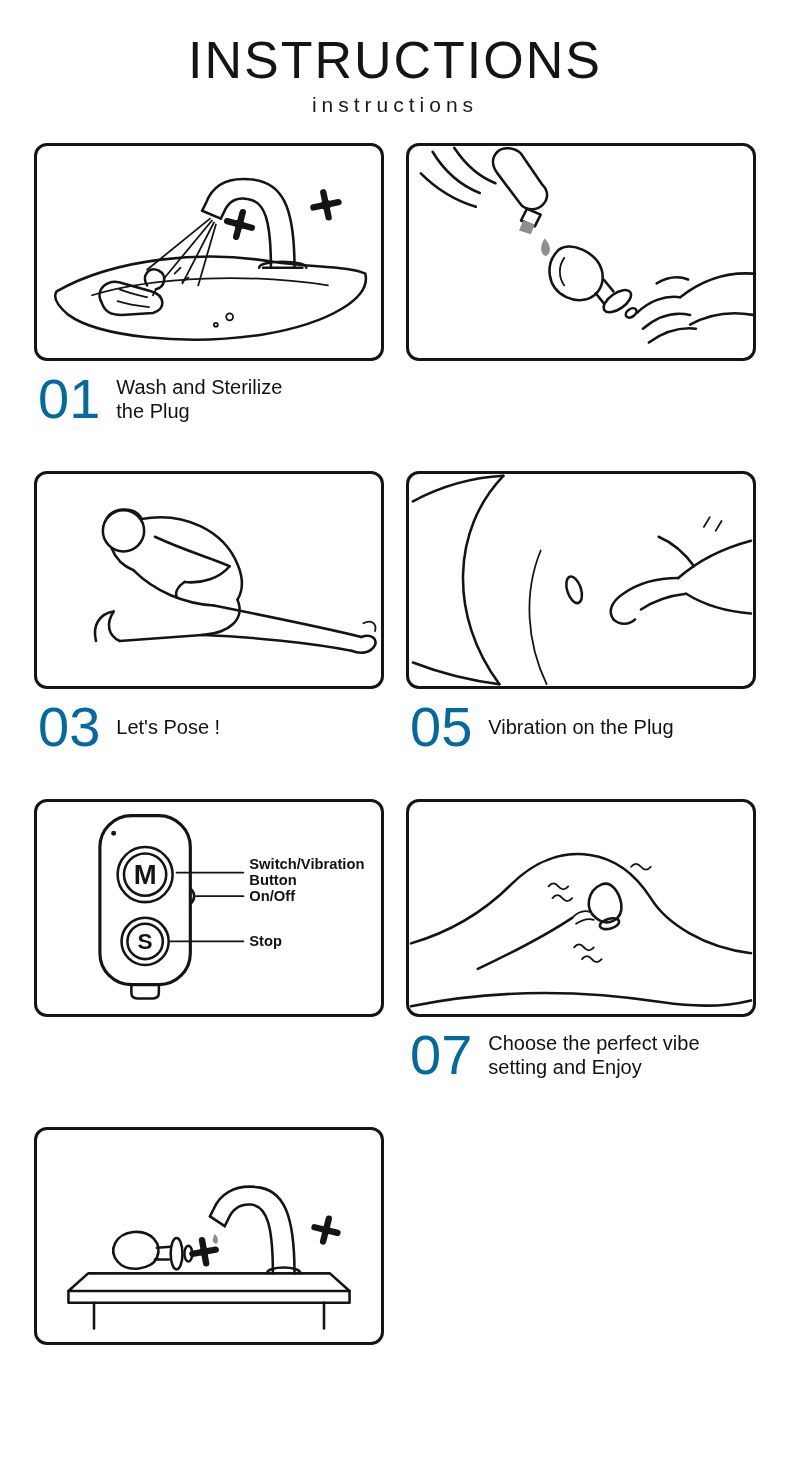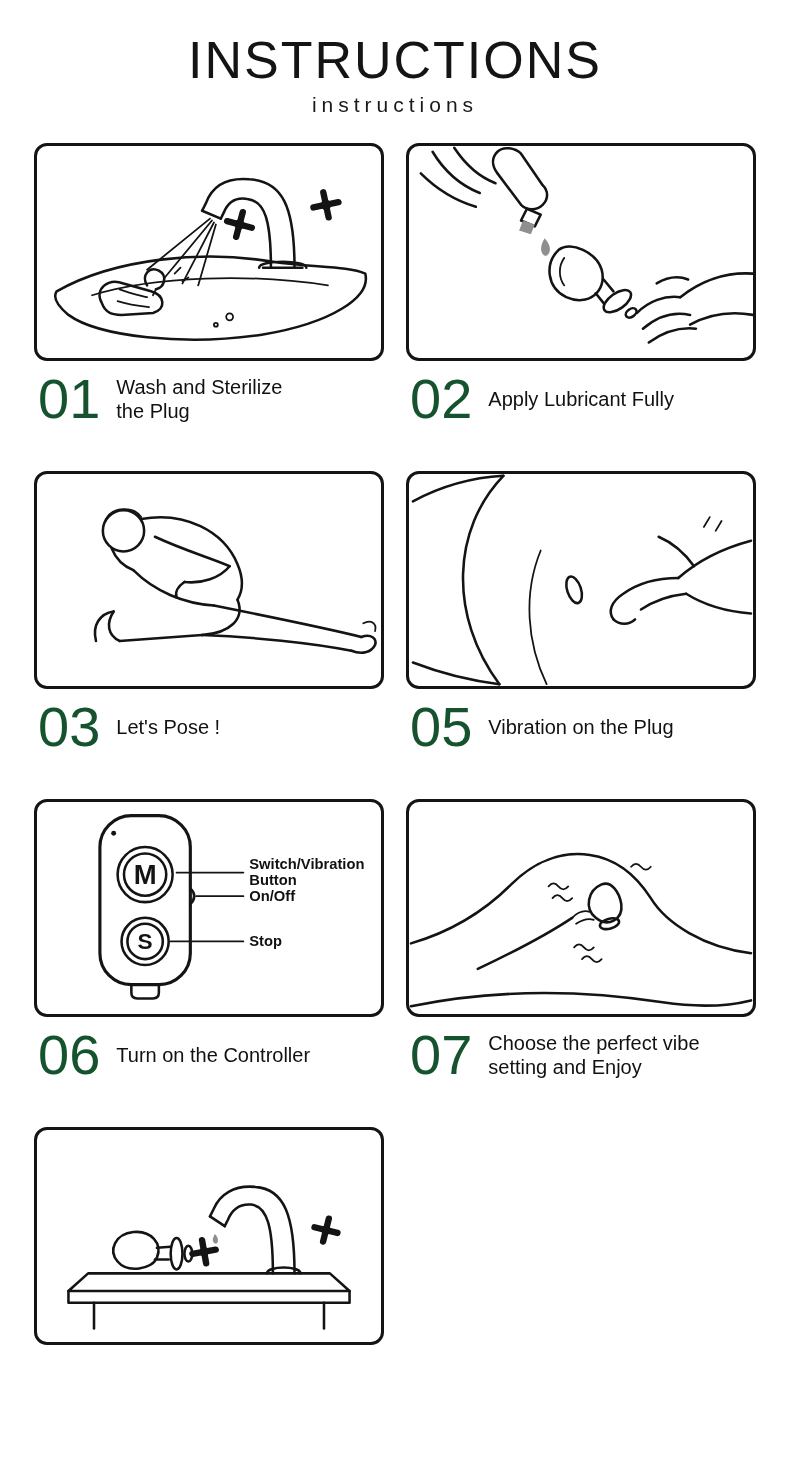--- a/index.html
+++ b/index.html
@@ -50,21 +50,21 @@
   .caption-row {
     display:flex;
     align-items:center;
     margin-top:10px;
     padding-left:4px;
   }
   .num {
     font-size:56px;
     font-weight:500;
     line-height:1;
-    color:#14532d;
+    color:#0369a1;
     margin-right:16px;
     letter-spacing:0;
   }
   .cap {
     font-size:20px;
     line-height:1.2;
     color:#111111;
     white-space:pre-line;
     max-width:230px;
   }
@@ -167,24 +167,20 @@
           <ellipse cx="212" cy="156" rx="16" ry="8" transform="rotate(-35 212 156)"></ellipse>
           <ellipse cx="226" cy="168" rx="6" ry="4" transform="rotate(-35 226 168)"></ellipse>
 
           <path d="M350,128 C322,126 296,136 276,152"></path>
           <path d="M350,170 C326,166 304,170 286,180"></path>
           <path d="M232,168 C244,156 260,150 276,152"></path>
           <path d="M238,184 C252,172 268,166 286,170"></path>
           <path d="M244,198 C258,188 274,182 292,184"></path>
           <path d="M252,138 C262,132 274,130 284,134"></path>
         </svg>
-      </div>
-      <div class="caption-row">
-        <span class="num">02</span>
-        <span class="cap">Apply Lubricant Fully</span>
       </div>
     </section>
 
     <section class="step">
       <div class="panel">
         <svg class="art" viewBox="0 0 350 212" preserveAspectRatio="xMidYMid meet">
           <circle cx="88" cy="56" r="21"></circle>
           <path class="thin" d="M70,44 C76,32 98,30 106,42"></path>
           <path d="M106,44 C150,36 190,56 204,90 C210,104 210,116 204,126"></path>
           <path d="M76,74 C80,84 88,92 98,96"></path>
@@ -261,24 +257,20 @@
           <line class="thin" x1="142" y1="70" x2="210" y2="70"></line>
           <line class="thin" x1="162" y1="94" x2="210" y2="94"></line>
           <line class="thin" x1="136" y1="140" x2="210" y2="140"></line>
 
           <text class="ctrl-label" x="216" y="66">Switch/Vibration</text>
           <text class="ctrl-label" x="216" y="83">Button</text>
           <text class="ctrl-label" x="216" y="99">On/Off</text>
           <text class="ctrl-label" x="216" y="145">Stop</text>
         </svg>
       </div>
-      <div class="caption-row">
-        <span class="num">06</span>
-        <span class="cap">Turn on the Controller</span>
-      </div>
     </section>
 
     <section class="step">
       <div class="panel">
         <svg class="art" viewBox="0 0 350 212" preserveAspectRatio="xMidYMid meet">
           <path d="M2,142 C50,128 82,104 104,82 C128,58 156,48 184,52 C212,56 232,74 246,96 C262,122 300,146 348,152"></path>
           <path d="M2,206 C90,188 180,190 258,202 C292,207 324,206 348,200"></path>
           <path d="M70,168 C108,150 142,132 166,116"></path>
           <path class="thin" d="M166,116 C172,110 178,108 184,110"></path>
           <path class="thin" d="M170,122 C176,118 182,116 188,118"></path>

